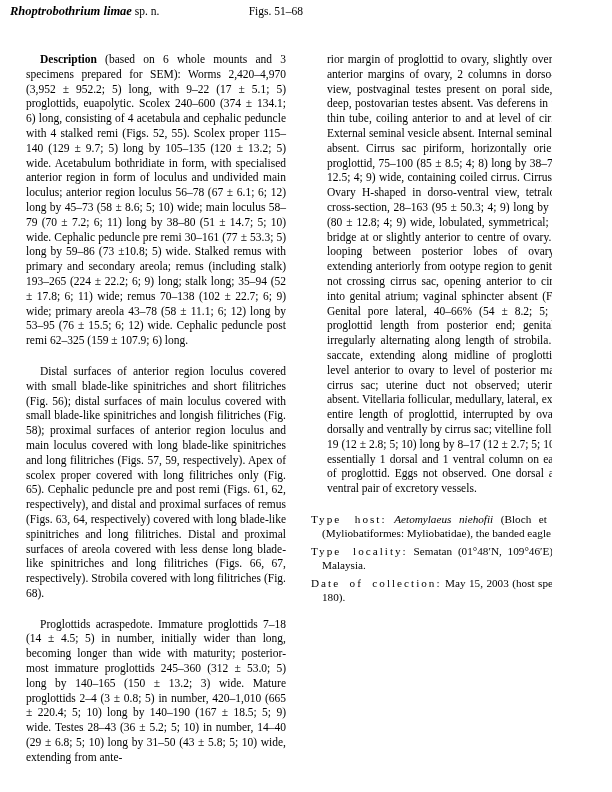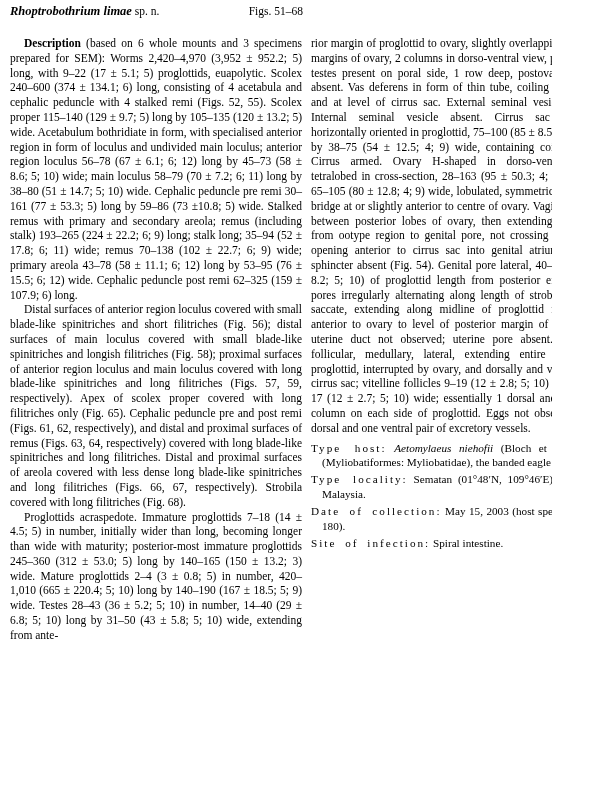--- a/index.html
+++ b/index.html
@@ -27,21 +27,21 @@
   .col {
     position: absolute;
     top: 36px;
     width: 292px;
     font-size: 11.5px;
     line-height: 14.8px;
     text-align: justify;
   }
   .col-left  { left: 10px;  }
   .col-right { left: 311px; }
-  .col p { margin: 0; text-indent: 14px; }
+  .col p { margin: 16px; text-indent: 14px; }
   .col p.noindent { text-indent: 0; }
   .lead { font-weight: bold; }
   .entries { margin-top: 5px; font-size: 11.2px; line-height: 14.4px; }
   .entry {
     margin-top: 3px;
     padding-left: 11px;
     text-indent: -11px;
     text-align: justify;
   }
   .entry-label { letter-spacing: 2px; word-spacing: 4px; }
@@ -63,17 +63,16 @@
     <p>Proglottids acraspedote. Immature proglottids 7–18 (14 ± 4.5; 5) in number, initially wider than long, becoming longer than wide with maturity; posterior-most immature proglottids 245–360 (312 ± 53.0; 5) long by 140–165 (150 ± 13.2; 3) wide. Mature proglottids 2–4 (3 ± 0.8; 5) in number, 420–1,010 (665 ± 220.4; 5; 10) long by 140–190 (167 ± 18.5; 5; 9) wide. Testes 28–43 (36 ± 5.2; 5; 10) in number, 14–40 (29 ± 6.8; 5; 10) long by 31–50 (43 ± 5.8; 5; 10) wide, extending from ante-</p>
   </div>
 
   <div class="col col-right">
     <p class="noindent">rior margin of proglottid to ovary, slightly overlapping anterior margins of ovary, 2 columns in dorso-ventral view, postvaginal testes present on poral side, 1 row deep, postovarian testes absent. Vas deferens in form of thin tube, coiling anterior to and at level of cirrus sac. External seminal vesicle absent. Internal seminal vesicle absent. Cirrus sac piriform, horizontally oriented in proglottid, 75–100 (85 ± 8.5; 4; 8) long by 38–75 (54 ± 12.5; 4; 9) wide, containing coiled cirrus. Cirrus armed. Ovary H-shaped in dorso-ventral view, tetralobed in cross-section, 28–163 (95 ± 50.3; 4; 9) long by 65–105 (80 ± 12.8; 4; 9) wide, lobulated, symmetrical; ovarian bridge at or slightly anterior to centre of ovary. Vagina looping between posterior lobes of ovary, then extending anteriorly from ootype region to genital pore, not crossing cirrus sac, opening anterior to cirrus sac into genital atrium; vaginal sphincter absent (Fig. 54). Genital pore lateral, 40–66% (54 ± 8.2; 5; 10) of proglottid length from posterior end; genital pores irregularly alternating along length of strobila. Uterus saccate, extending along midline of proglottid from level anterior to ovary to level of posterior margin of cirrus sac; uterine duct not observed; uterine pore absent. Vitellaria follicular, medullary, lateral, extending entire length of proglottid, interrupted by ovary, and dorsally and ventrally by cirrus sac; vitelline follicles 9–19 (12 ± 2.8; 5; 10) long by 8–17 (12 ± 2.7; 5; 10) wide; essentially 1 dorsal and 1 ventral column on each side of proglottid. Eggs not observed. One dorsal and one ventral pair of excretory vessels.</p>
 
     <div class="entries">
       <div class="entry"><span class="entry-label">Type host:</span> <span class="italic">Aetomylaeus niehofii</span><span> (Bloch et Schneider) (Myliobatiformes: Myliobatidae), the banded eagle ray.</span></div>
       <div class="entry"><span class="entry-label">Type locality:</span> <span>Sematan (01°48′N, 109°46′E), Sarawak, Malaysia.</span></div>
       <div class="entry"><span class="entry-label">Date of collection:</span> <span>May 15, 2003 (host specimen BO-180).</span></div>
-      <div class="entry"><span class="entry-label">Site of infection:</span> <span>Spiral intestine.</span></div>
     </div>
   </div>
 
 </div>
 
 </body></html>

